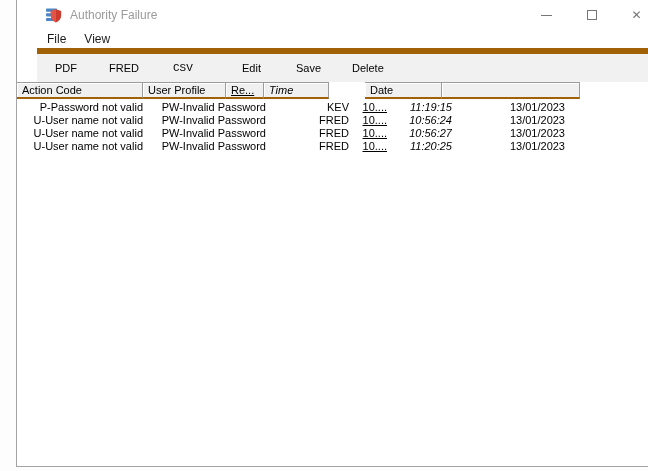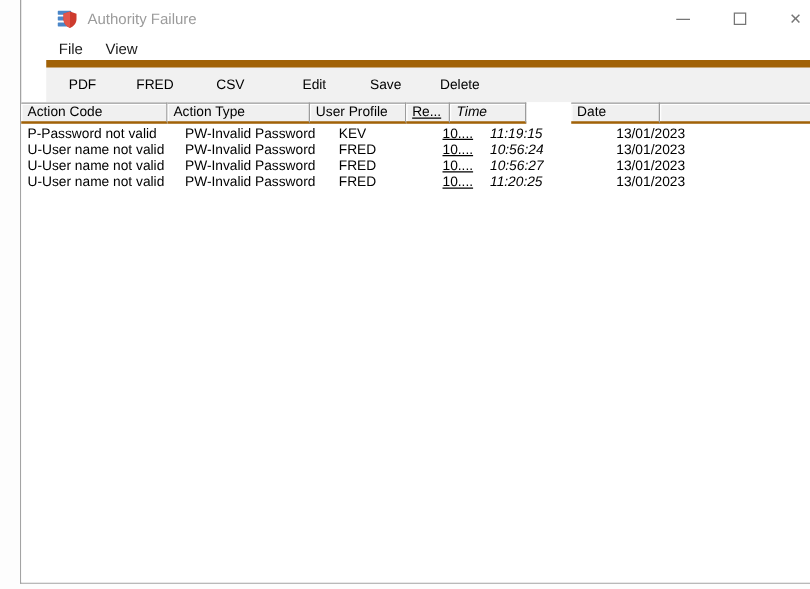--- a/index.html
+++ b/index.html
@@ -21,32 +21,32 @@
 
   
   .menubar { height:18px; display:flex; align-items:center; background:#fff; font-size:12px; color:#1b1b1b; }
   .menu-item { padding:0 9px; height:100%; display:flex; align-items:center;text-align:center; }
   .menu-item:first-child { padding-left:10px; }
 
   
   .toolbar { position:relative; height:34px; background:#f1f1f1; border-top:6px solid #a16207;
              font-size:11px; color:#000; }
   .tb-btn { position:absolute; top:50%; transform:translateY(-50%); white-space:nowrap; }
-  .tb-0 { left:18px; }  .tb-1 { left:72px; }  .tb-2 { left:136px; }
+  .tb-0 { left:18px; }  .tb-1 { left:72px; }  .tb-2 { left:136px;font-family:Liberation Mono, monospace; }
   .tb-3 { left:205px; } .tb-4 { left:259px; } .tb-5 { left:315px; }
 
   
   .listview { position:absolute; left:0; right:0; top:82px; bottom:0; background:#fff; font-size:11px; }
   .lv-header { display:flex; height:17px; background:#fff; padding-right:3px; }
   .lv-hcell { background:#f0f0f0; border-top:1px solid #9c9c9c; border-bottom:2px solid #a16207;
               border-right:1px solid #9c9c9c; box-shadow:inset 1px 1px 0 #fff;
               padding-left:5px; line-height:15px; white-space:nowrap; overflow:hidden; color:#000; }
   .lv-rows { padding-top:2px; }
   .lv-row { display:flex; height:13px; line-height:13px; }
-  .lv-cell { padding-left:5px; white-space:nowrap; overflow:hidden; color:#000; }
+  .lv-cell { padding-left:5px; white-space:nowrap; overflow:hidden; color:#000;text-align:right; }
   .c0 { width:126px; } .c1 { width:123px; } .c2 { width:83px; }
   .c3 { width:38px;text-decoration:underline; }  .c4 { width:65px;font-style:italic; }  .c5 { width:77px;margin-left:36px; } .c6 { width:138px; }
 </style>
 </head>
 <body>
 
 <div class="window">
 
   <div class="titlebar">
     <svg class="app-icon" viewBox="0 0 16 16">
@@ -80,21 +80,20 @@
     <span class="tb-btn tb-1">FRED</span>
     <span class="tb-btn tb-2">CSV</span>
     <span class="tb-btn tb-3">Edit</span>
     <span class="tb-btn tb-4">Save</span>
     <span class="tb-btn tb-5">Delete</span>
   </div>
 
   <div class="listview">
     <div class="lv-header">
       <div class="lv-hcell c0">Action Code</div>
-      <div class="lv-hcell c1">Action Type</div>
       <div class="lv-hcell c2">User Profile</div>
       <div class="lv-hcell c3">Re...</div>
       <div class="lv-hcell c4">Time</div>
       <div class="lv-hcell c5">Date</div>
       <div class="lv-hcell c6"></div>
     </div>
 
     <div class="lv-rows">
       <div class="lv-row">
         <div class="lv-cell c0">P-Password not valid</div>

